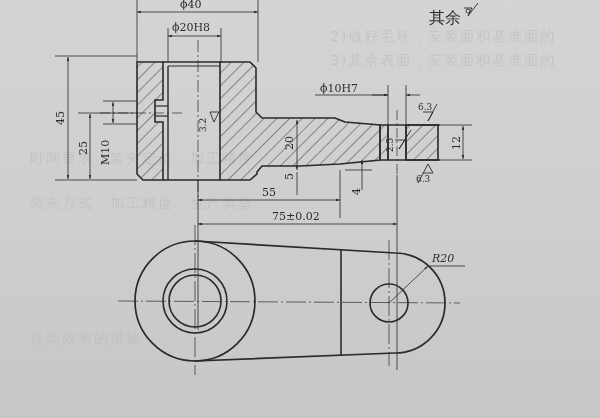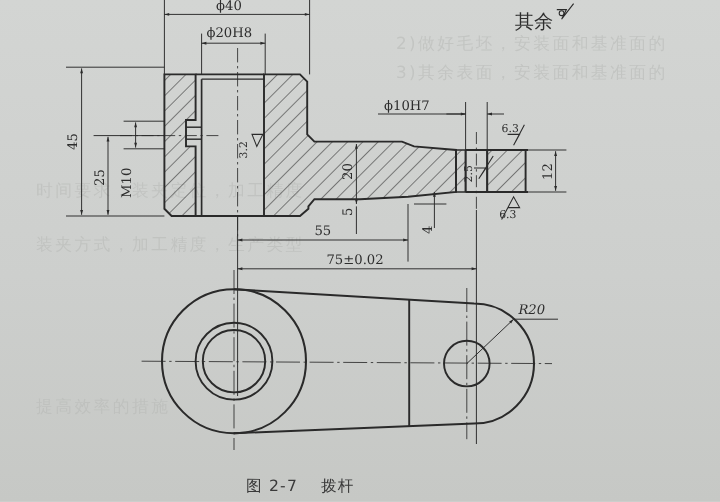--- a/index.html
+++ b/index.html
@@ -162,17 +162,13 @@
       <line x1="389" y1="240" x2="389" y2="366" stroke-width=".7" stroke-dasharray="20,3,2,3"></line>
       <line x1="389" y1="303" x2="428" y2="266" stroke-width=".8" marker-end="url(#arr)"></line>
       <line x1="428" y1="266" x2="465" y2="266" stroke-width=".8"></line>
     </g>
   </svg>
 
   <div class="note">
     <span>其余</span>
   </div>
 
-  <div class="caption">
-    <span>图 2-7</span>
-    <span>拨杆</span>
-  </div>
 </div>
 
 </body></html>

